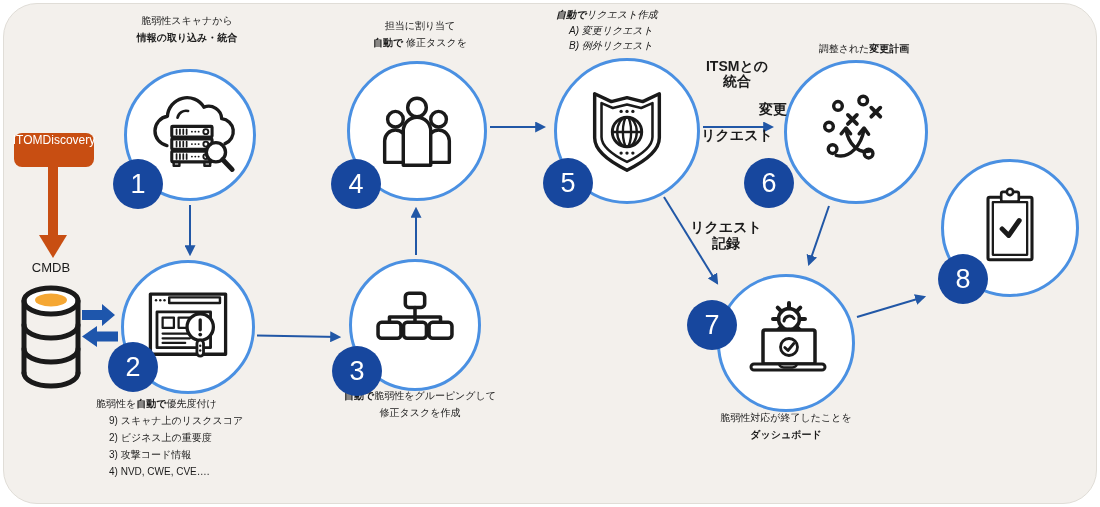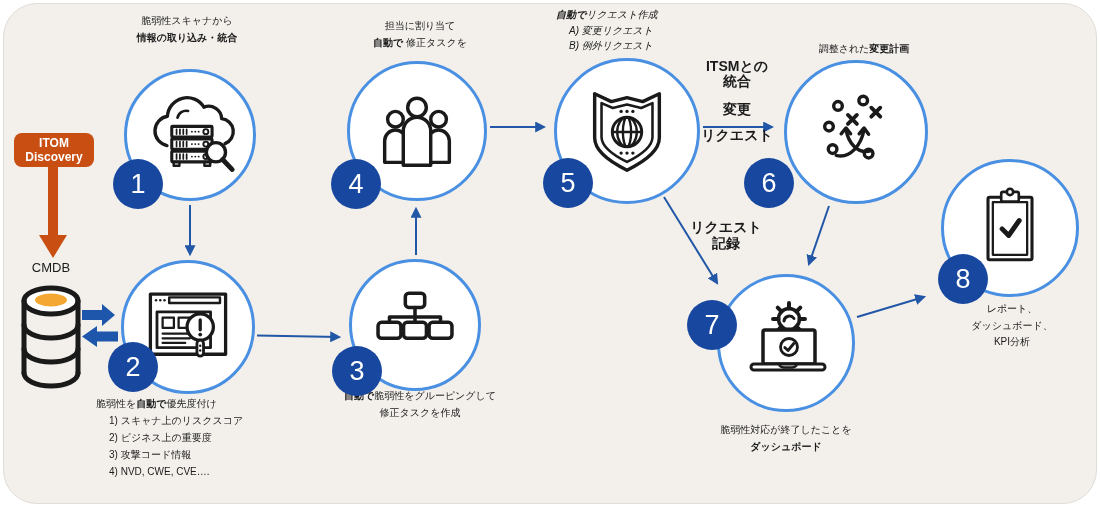--- a/index.html
+++ b/index.html
@@ -8,21 +8,21 @@
   .overlay{position:absolute;left:0;top:0;width:1100px;height:507px;}
   .fl{stroke:var(--arrow,#2157a6);stroke-width:2;fill:none;}
   .ahp{fill:var(--arrow,#2157a6);}
   .circle{position:absolute;background:#fff;border:3px solid var(--circle-stroke,#4a90e2);border-radius:50%;box-sizing:border-box;display:flex;align-items:center;justify-content:center;}
   .badge{position:absolute;width:50px;height:50px;border-radius:50%;background:var(--badge,#17479e);color:#fff;font-size:27px;display:flex;align-items:center;justify-content:center;z-index:5;}
   .cap{position:absolute;font-size:10px;line-height:17px;}
   .ctr{text-align:center;}
   .b{font-weight:700;}
   .indent{padding-left:13px;}
   .lbl{position:absolute;font-size:14px;line-height:16px;font-weight:700;text-align:center;}
-  .itom{position:absolute;left:14px;top:133px;width:80px;height:34px;background:var(--orange,#c84e12);border-radius:8px;color:#fff;font-weight:700;font-size:12px;line-height:14px;text-align:center;display:flex;flex-direction:column;justify-content:center;}
+  .itom{position:absolute;left:14px;top:133px;width:80px;height:34px;background:var(--orange,#c84e12);border-radius:8px;color:#fff;font-weight:400;font-size:12px;line-height:14px;text-align:center;display:flex;justify-content:center;}
   .icon .st{fill:none;stroke:var(--icon,#1a1a1a);stroke-linecap:round;stroke-linejoin:round;}
   .icon .stw{fill:#fff;stroke:var(--icon,#1a1a1a);stroke-linecap:round;stroke-linejoin:round;}
   .icon .dot{fill:var(--icon,#1a1a1a);stroke:none;}
   .orangefill{fill:var(--orange,#c84e12);}
   .blockfill{fill:var(--block-arrow,#1e56ac);}
   .dbfill{fill:var(--db-fill,#f5a733);}
 </style>
 </head>
 <body>
 
@@ -215,46 +215,41 @@
   <div class="cap" style="left:556px;top:7px;width:190px;line-height:15.5px;font-style:italic;">
     <div><span class="b">自動で</span><span>リクエスト作成</span></div>
     <div class="indent">A) 変更リクエスト</div>
     <div class="indent">B) 例外リクエスト</div>
   </div>
 
   <div class="lbl" style="left:672px;top:59px;width:130px;line-height:14.5px;">
     <div>ITSMとの</div>
     <div>統合</div>
   </div>
-  <div class="lbl" style="left:687px;top:101px;width:100px;">変更</div>
+  <div class="lbl" style="left:687px;top:101px;width:100px;text-align:right;">変更</div>
   <div class="lbl" style="left:687px;top:127px;width:100px;">リクエスト</div>
 
   <div class="cap ctr" style="left:744px;top:40px;width:240px;">
     <span>調整された</span><span class="b">変更計画</span>
   </div>
 
   <div class="lbl" style="left:666px;top:219px;width:120px;">
     <div>リクエスト</div>
     <div>記録</div>
   </div>
 
-  <div class="cap ctr" style="left:666px;top:421px;width:240px;">
+  <div class="cap ctr" style="left:666px;top:409px;width:240px;">
     <div>脆弱性対応が終了したことを</div>
     <div class="b">ダッシュボード</div>
   </div>
 
-  <div class="cap ctr" style="left:932px;top:301px;width:160px;line-height:16.5px;">
-    <div>レポート、</div>
-    <div>ダッシュボード、</div>
-    <div>KPI分析</div>
-  </div>
 
   <div class="cap" style="left:96px;top:395px;width:240px;">
     <div><span>脆弱性を</span><span class="b">自動で</span><span>優先度付け</span></div>
-    <div class="indent">1) スキャナ上のリスクスコア</div>
+    <div class="indent">9) スキャナ上のリスクスコア</div>
     <div class="indent">2) ビジネス上の重要度</div>
     <div class="indent">3) 攻撃コード情報</div>
     <div class="indent">4) NVD, CWE, CVE….</div>
   </div>
 
   <div class="cap ctr" style="left:298px;top:387px;width:244px;">
     <div><span class="b">自動で</span><span>脆弱性をグルーピングして</span></div>
     <div>修正タスクを作成</div>
   </div>
 </div>

